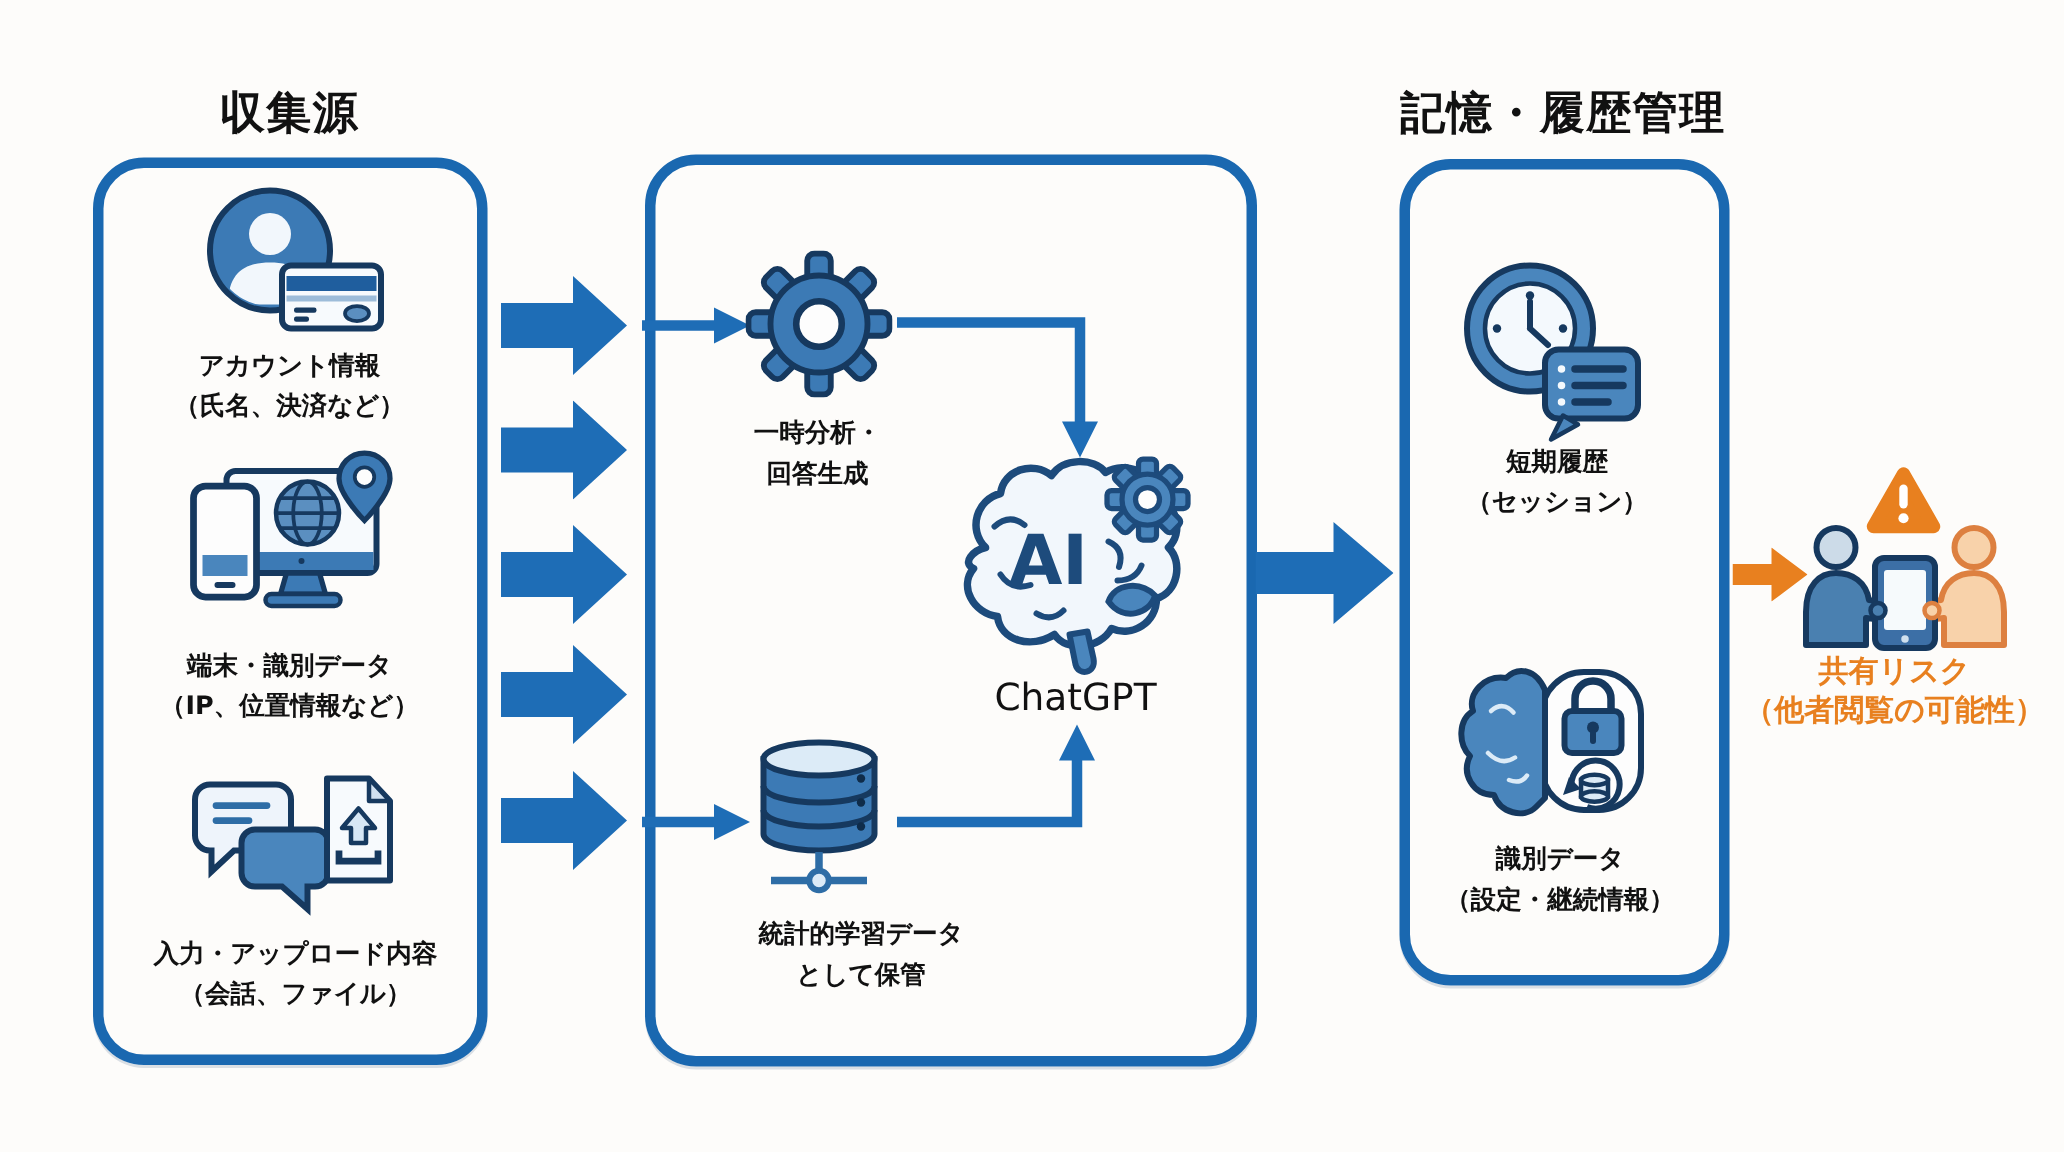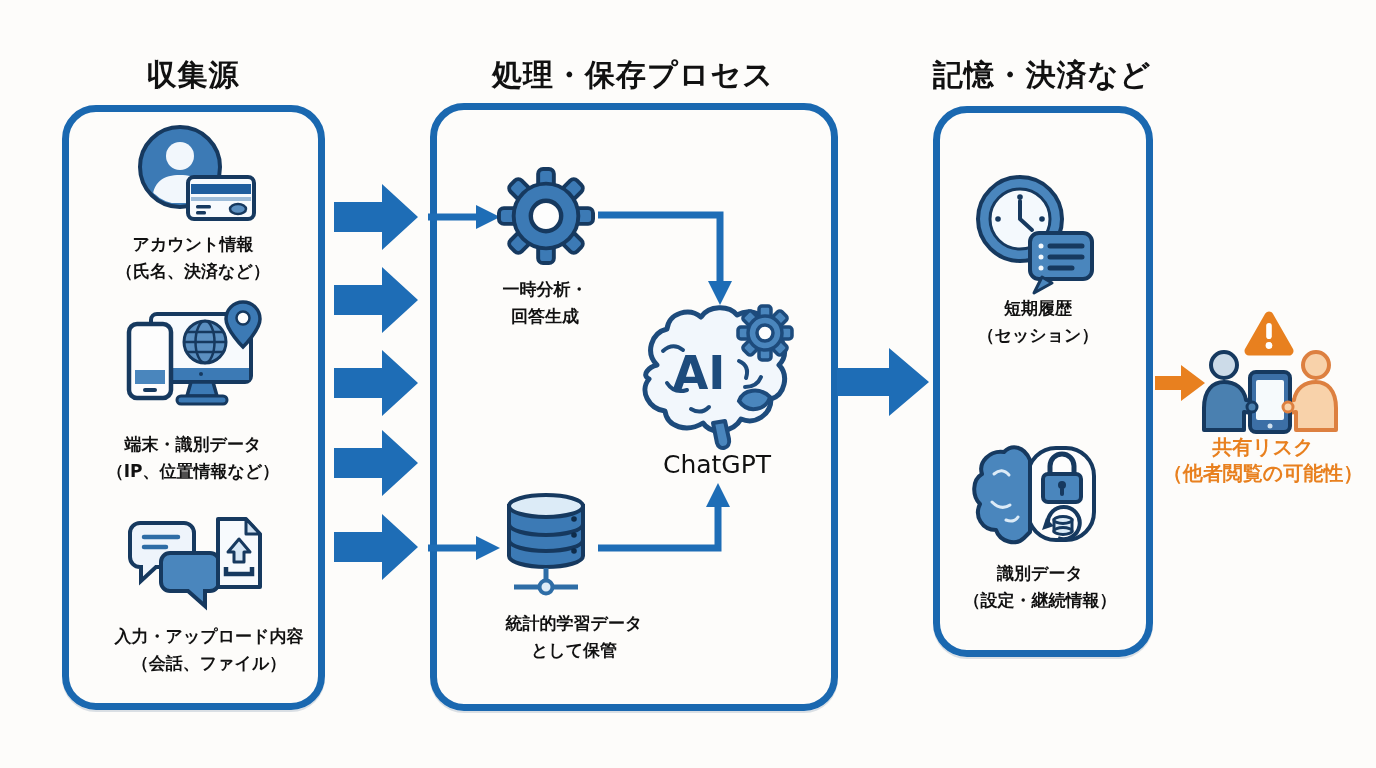--- a/index.html
+++ b/index.html
@@ -12,22 +12,21 @@
   .chatgpt{position:absolute;text-align:center;font-weight:400;font-size:25px;color:#111;}
   .risk-lbl{position:absolute;text-align:center;font-weight:800;font-size:20px;line-height:26px;color:#e8801f;}
   svg{display:block;}
 </style>
 </head>
 <body>
 
 <div id="canvas">
 
   <div class="hdr" style="left:93px;top:55px;width:200px;">収集源</div>
-  <div class="hdr" style="left:433px;top:55px;width:400px;">処理・保存プロセス</div>
-  <div class="hdr" style="left:892px;top:55px;width:300px;">記憶・決済など</div>
+  <div class="hdr" style="left:892px;top:55px;width:300px;">記憶・履歴管理</div>
 
   <div class="box" style="left:62px;top:105px;width:249px;height:591px;"></div>
   <div class="box" style="left:430px;top:103px;width:394px;height:594px;"></div>
   <div class="box" style="left:933px;top:106px;width:206px;height:537px;"></div>
 
   <svg class="abs" style="left:130px;top:123px;" width="130" height="104" viewBox="0 0 130 104">
     <circle cx="50" cy="44" r="40" fill="#3c7ab5" stroke="#16395f" stroke-width="4"></circle>
     <clipPath id="avclip">
         <circle cx="50" cy="44" r="37"></circle>
       </clipPath>
@@ -71,21 +70,21 @@
 
   <svg class="abs" style="left:122px;top:515px;" width="140" height="108" viewBox="0 0 140 108">
     <path d="M18,8 h44 a10,10 0 0 1 10,10 v24 a10,10 0 0 1 -10,10 h-28 l-15,14 v-14 h-1 a10,10 0 0 1 -10,-10 v-24 a10,10 0 0 1 10,-10 z" fill="#eef4fb" stroke="#16395f" stroke-width="4"></path>
     <path d="M22,22 h34 M22,32 h22" stroke="#2e6da6" stroke-width="4.5" stroke-linecap="round"></path>
     <path d="M48,38 h40 a9,9 0 0 1 9,9 v20 a9,9 0 0 1 -9,9 h-5 v15 l-17,-15 h-18 a9,9 0 0 1 -9,-9 v-20 a9,9 0 0 1 9,-9 z" fill="#4a86bd" stroke="#16395f" stroke-width="4"></path>
     <path d="M96,4 h28 l14,15 v53 h-42 z" fill="#f7fafd" stroke="#16395f" stroke-width="4" stroke-linejoin="round"></path>
     <path d="M124,4 l14,15 h-14 z" fill="#cfe0f0" stroke="#16395f" stroke-width="3" stroke-linejoin="round"></path>
     <polygon points="117,24 128,37 122,37 122,47 112,47 112,37 106,37" fill="#d7e7f5" stroke="#16395f" stroke-width="3" stroke-linejoin="round"></polygon>
     <path d="M104,52 v7 h26 v-7" fill="none" stroke="#16395f" stroke-width="4.5"></path>
   </svg>
-  <div class="lbl" style="left:74px;top:623px;width:270px;">
+  <div class="lbl" style="left:62px;top:623px;width:270px;">
     <div>入力・アップロード内容</div>
     <div>（会話、ファイル）</div>
   </div>
 
   <svg class="abs" style="left:334px;top:184px;" width="84" height="66" viewBox="0 0 84 66">
       <polygon points="0,18 48,18 48,0 84,33 48,66 48,48 0,48" fill="#1e6db6"></polygon>
     </svg>
   <svg class="abs" style="left:334px;top:267px;" width="84" height="66" viewBox="0 0 84 66">
       <polygon points="0,18 48,18 48,0 84,33 48,66 48,48 0,48" fill="#1e6db6"></polygon>
     </svg>

